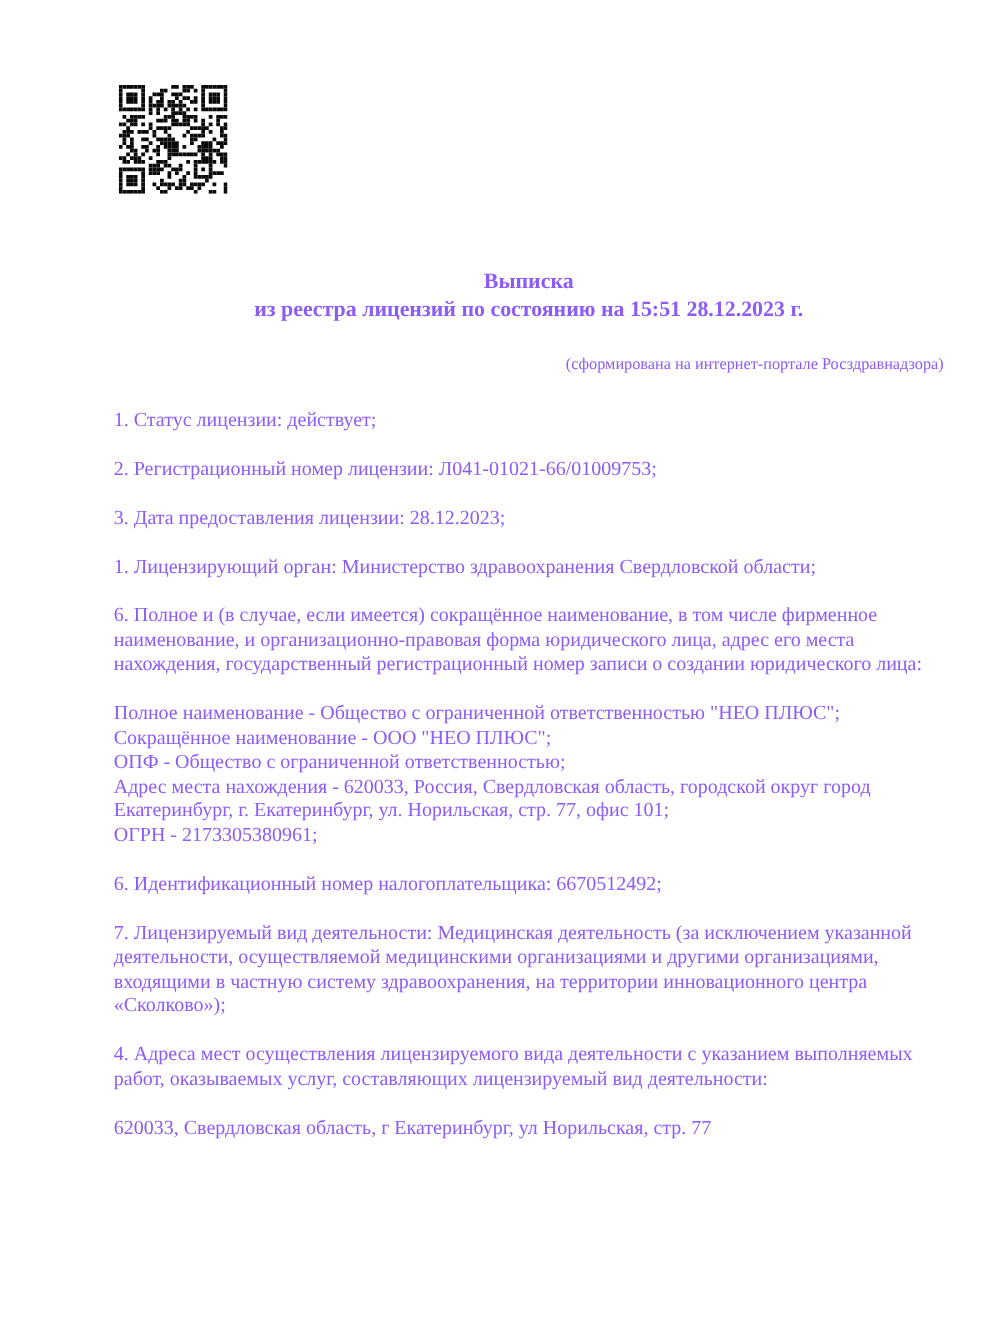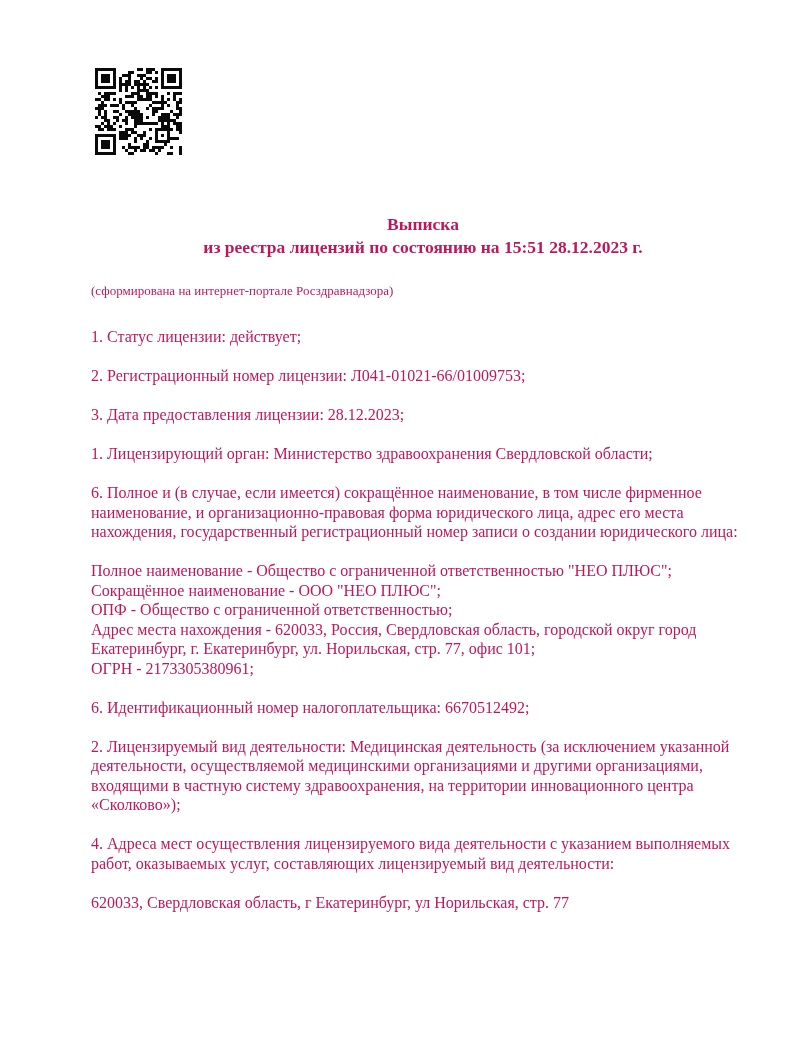--- a/index.html
+++ b/index.html
@@ -1,34 +1,35 @@
 <!DOCTYPE html>
 <html lang="ru"><head>
 <meta charset="utf-8">
 <style>
   html,body{margin:0;padding:0;background:#ffffff;}
   .page{
     position:relative;
     width:793px;height:1056px;
-    background:#ffffff;color:#be185d;
+    background:#ffffff;color:#8b5cf6;
     font-family:"Liberation Serif","DejaVu Serif",serif;
     overflow:hidden;
   }
   .qr{position:absolute;left:95px;top:68px;width:87px;height:87px;}
   .qr svg{display:block;}
   .content{position:absolute;left:91px;top:0;width:664px;}
   .title{
     margin-top:213px;
     text-align:center;
     font-weight:bold;
     font-size:17.5px;
     line-height:22.5px;
   }
   .subtitle{
     margin-top:25px;
+    text-align:right;
     font-size:13px;
     line-height:16px;
   }
   .doc-body{
     margin-top:28px;
     font-size:16px;
     line-height:19.5px;
     text-align:left;
   }
   .doc-body p{margin:0 0 19.5px 0;}
@@ -465,19 +466,19 @@
 
       <p class="company">
         <span style="display:block">Полное наименование - Общество с ограниченной ответственностью "НЕО ПЛЮС";</span>
         <span style="display:block">Сокращённое наименование - ООО "НЕО ПЛЮС";</span>
         <span style="display:block">ОПФ - Общество с ограниченной ответственностью;</span>
         <span style="display:block">Адрес места нахождения - 620033, Россия, Свердловская область, городской округ город Екатеринбург, г. Екатеринбург, ул. Норильская, стр. 77, офис 101;</span>
         <span style="display:block">ОГРН - 2173305380961;</span>
       </p>
 
       <p>6. Идентификационный номер налогоплательщика: 6670512492;</p>
-      <p>2. Лицензируемый вид деятельности: Медицинская деятельность (за исключением указанной деятельности, осуществляемой медицинскими организациями и другими организациями, входящими в частную систему здравоохранения, на территории инновационного центра «Сколково»);</p>
+      <p>7. Лицензируемый вид деятельности: Медицинская деятельность (за исключением указанной деятельности, осуществляемой медицинскими организациями и другими организациями, входящими в частную систему здравоохранения, на территории инновационного центра «Сколково»);</p>
       <p>4. Адреса мест осуществления лицензируемого вида деятельности с указанием выполняемых работ, оказываемых услуг, составляющих лицензируемый вид деятельности:</p>
       <p>620033, Свердловская область, г Екатеринбург, ул Норильская, стр. 77</p>
     </div>
 
   </div>
 </div>
 
 </body></html>

